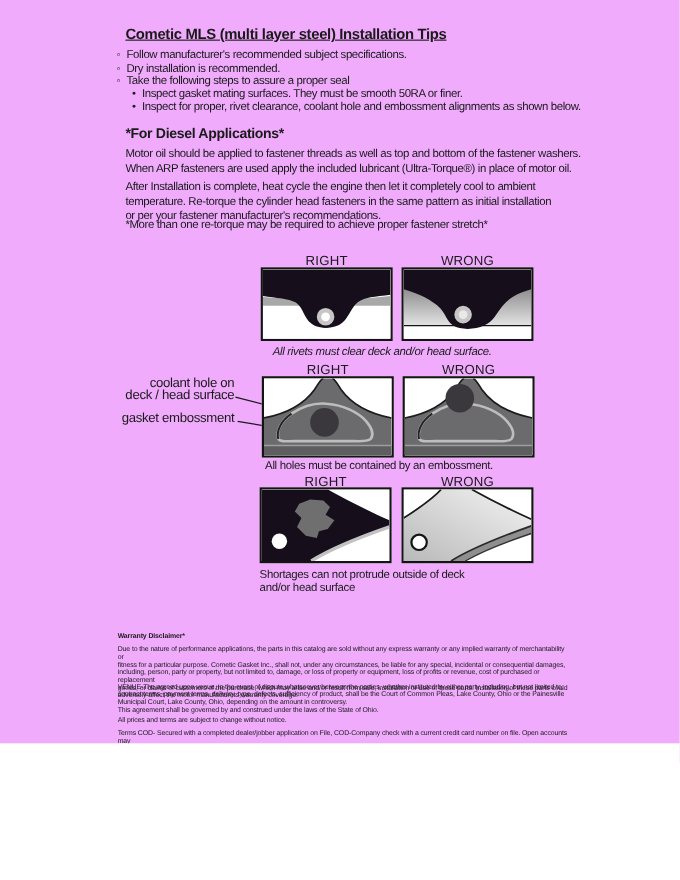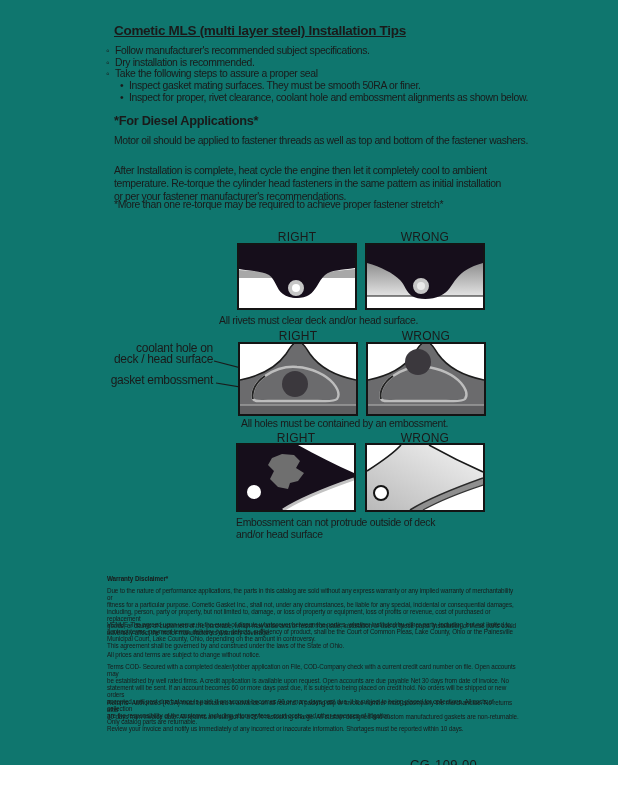--- a/index.html
+++ b/index.html
@@ -1,16 +1,16 @@
 <!DOCTYPE html>
 <html><head>
 <meta charset="utf-8">
 <style>
   html,body{margin:0;padding:0;background:#fff;}
-  .page{position:relative;width:618px;height:765px;background:#0f766e;overflow:hidden;
+  .page{position:relative;width:618px;height:676px;background:#f0abfc;overflow:hidden;
         font-family:"Liberation Sans",sans-serif;color:#1a1a1a;}
   .abs{position:absolute;}
   .title{font-size:13.5px;font-weight:bold;letter-spacing:-0.3px;text-decoration:underline;}
   .blist{font-size:10.4px;letter-spacing:-0.35px;line-height:11.7px;}
   .b-line{display:flex;}
   .b-glyph{width:9px;flex:0 0 9px;text-align:left;}
   .b-sub{margin-left:14px;}
   .h2{font-size:12.8px;font-weight:bold;letter-spacing:-0.3px;}
   .para{font-size:10.4px;letter-spacing:-0.35px;line-height:13px;}
   .rw{font-size:12px;letter-spacing:0.2px;width:120px;text-align:center;}
@@ -48,20 +48,21 @@
     </div>
     <div class="b-line b-sub">
       <span class="b-glyph">•</span>
       <span>Inspect for proper, rivet clearance, coolant hole and embossment alignments as shown below.</span>
     </div>
   </div>
 
   <div class="abs h2" style="left:114px;top:113px;">*For Diesel Applications*</div>
   <div class="abs para" style="left:114px;top:134px;">
       <div>Motor oil should be applied to fastener threads as well as top and bottom of the fastener washers.</div>
+      <div>When ARP fasteners are used apply the included lubricant (Ultra-Torque®) in place of motor oil.</div>
     </div>
   <div class="abs para" style="left:114px;top:164px;">
       <div>After Installation is complete, heat cycle the engine then let it completely cool to ambient</div>
       <div>temperature. Re-torque the cylinder head fasteners in the same pattern as initial installation</div>
       <div>or per your fastener manufacturer's recommendations.</div>
     </div>
   <div class="abs para" style="left:114px;top:198px;">*More than one re-torque may be required to achieve proper fastener stretch*</div>
 
   <div class="abs rw" style="left:237px;top:230px;">RIGHT</div>
   <div class="abs rw" style="left:365px;top:230px;">WRONG</div>
@@ -86,21 +87,21 @@
       </defs>
       <rect width="116" height="63" fill="#fff"></rect>
       <rect y="16" width="116" height="35" fill="url(#g1)"></rect>
       <rect y="51" width="116" height="12" fill="#fff"></rect>
       <line x1="0" y1="51" x2="116" y2="51" stroke="#141414" stroke-width="1.2"></line>
       <path d="M0,0 H116 V18 C102,22 96,26 90,33 C84,40 82,47 73,51 C65,55 51,55 45,51 C39,47 38,40 33,35 C26,28 14,22 0,18 Z" fill="#160e1b"></path>
       <circle cx="54" cy="41" r="9" fill="#c6c6c6" stroke="#160e1b" stroke-width="2"></circle>
       <circle cx="54" cy="41" r="4" fill="#e9e9e9"></circle>
     </svg>
   </div>
-  <div class="abs cap" style="left:219px;top:315px;">All rivets must clear deck and/or head surface.</div>
+  <div class="abs cap" style="left:248px;top:315px;font-style:italic;">All rivets must clear deck and/or head surface.</div>
 
   <div class="abs anno" style="left:90px;top:343px;width:123px;">
       <div>coolant hole on</div>
       <div>deck / head surface</div>
     </div>
   <div class="abs anno" style="left:90px;top:375px;width:123px;">gasket embossment</div>
   <svg class="abs" style="left:210px;top:352px;" width="95" height="45">
     <line x1="4" y1="9" x2="85" y2="30" stroke="#1a1a1a" stroke-width="1.1"></line>
     <line x1="6" y1="31" x2="54" y2="39" stroke="#1a1a1a" stroke-width="1.1"></line>
   </svg>
@@ -160,21 +161,21 @@
       <path d="M0,26 C14,17 26,9 34,0 L62,0 C80,10 98,19 116,27 L116,33 C88,43 62,53 43,65 L0,65 Z" fill="url(#g3)"></path>
       <path d="M0,26 C14,17 26,9 34,0" fill="none" stroke="#1a1a1a" stroke-width="1.6"></path>
       <path d="M62,0 C80,10 98,19 116,27" fill="none" stroke="#1a1a1a" stroke-width="1.6"></path>
       <path d="M43,65 C62,53 88,43 116,33 L116,40 C92,48 70,57 56,65 Z" fill="#8f8f8f"></path>
       <path d="M43,65 C62,53 88,43 116,33" fill="none" stroke="#2a2a2a" stroke-width="1.6"></path>
       <path d="M56,65 C70,57 92,48 116,40" fill="none" stroke="#333333" stroke-width="1.2"></path>
       <circle cx="14" cy="48" r="7" fill="#fff" stroke="#141414" stroke-width="2"></circle>
     </svg>
   </div>
   <div class="abs cap" style="left:236px;top:517px;">
-      <div>Embossment can not protrude outside of deck</div>
+      <div>Shortages can not protrude outside of deck</div>
       <div>and/or head surface</div>
     </div>
 
   <div class="abs warr warr-h" style="left:107px;top:575px;">Warranty Disclaimer*</div>
   <div class="abs warr" style="left:107px;top:587px;">
       <div>Due to the nature of performance applications, the parts in this catalog are sold without any express warranty or any implied warranty of merchantability or</div>
       <div>fitness for a particular purpose.  Cometic Gasket Inc., shall not, under any circumstances, be liable for any special, incidental or consequential damages,</div>
       <div>including, person, party or property, but not limited to, damage, or loss of property or equipment, loss of profits or revenue, cost of purchased or replacement</div>
       <div>goods, or claims of customers of the purchase, which may arise and/or result from sale, installation or use of these parts.  Installation of these parts could</div>
       <div>adversely affect the motor manufacturers warranty coverage.</div>

